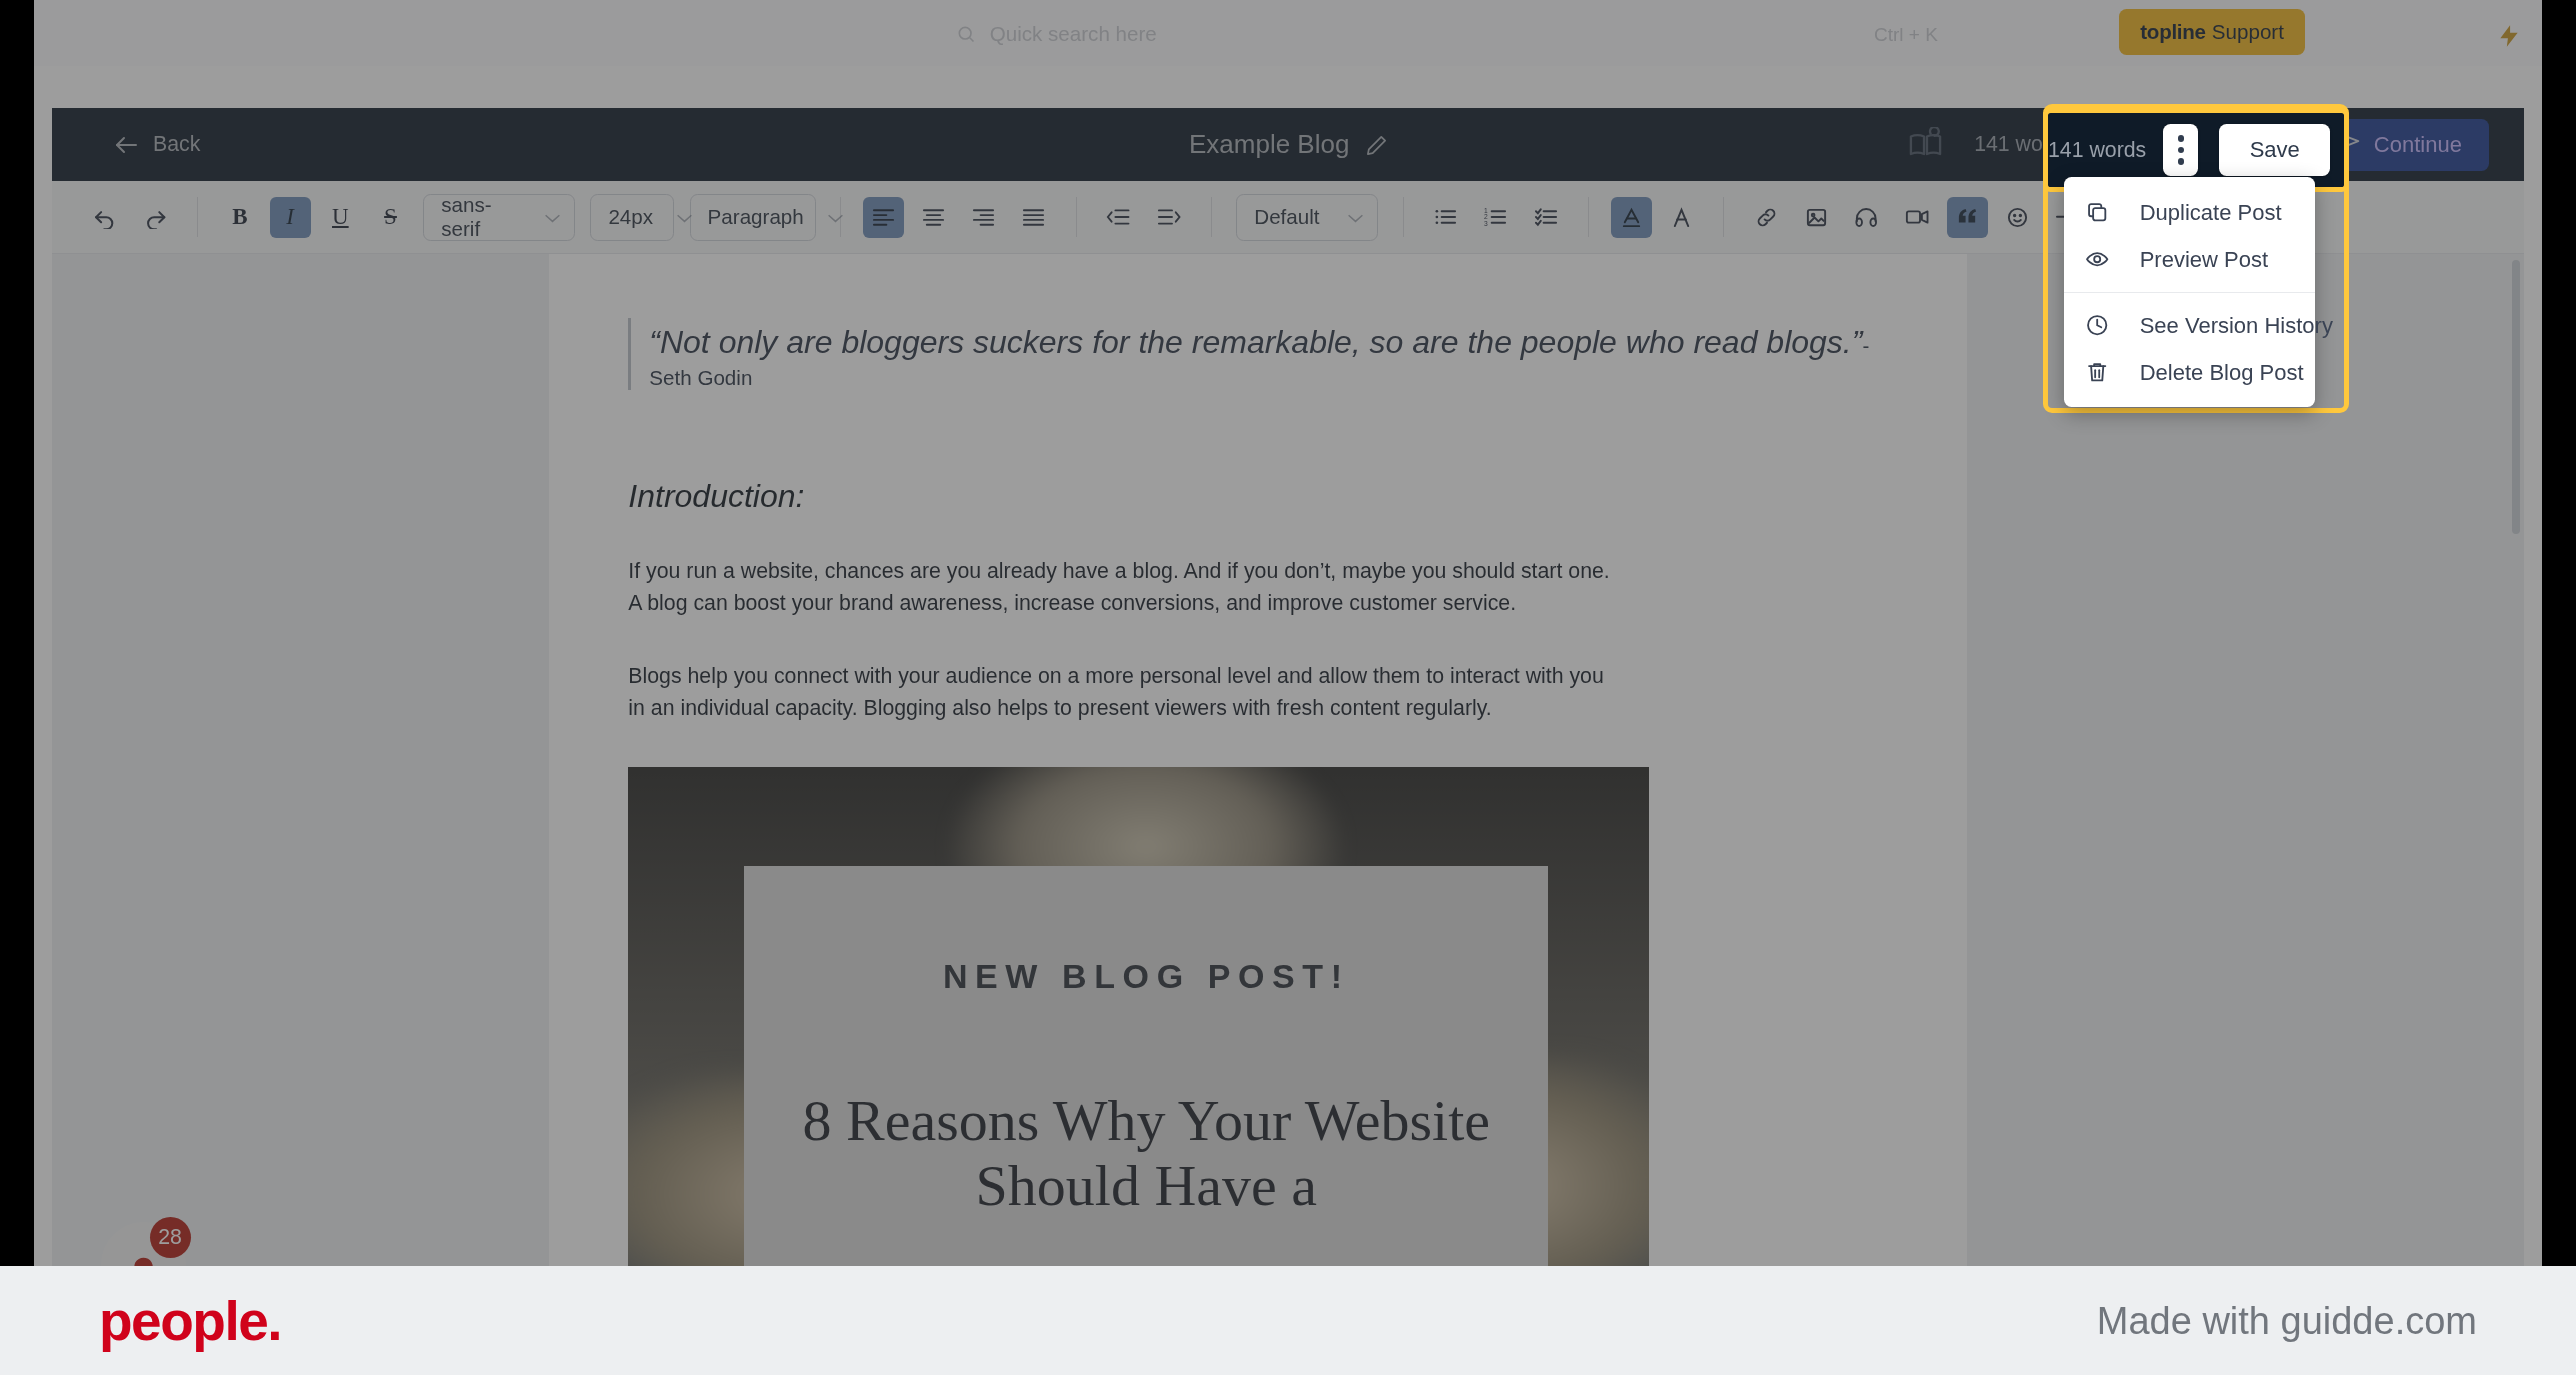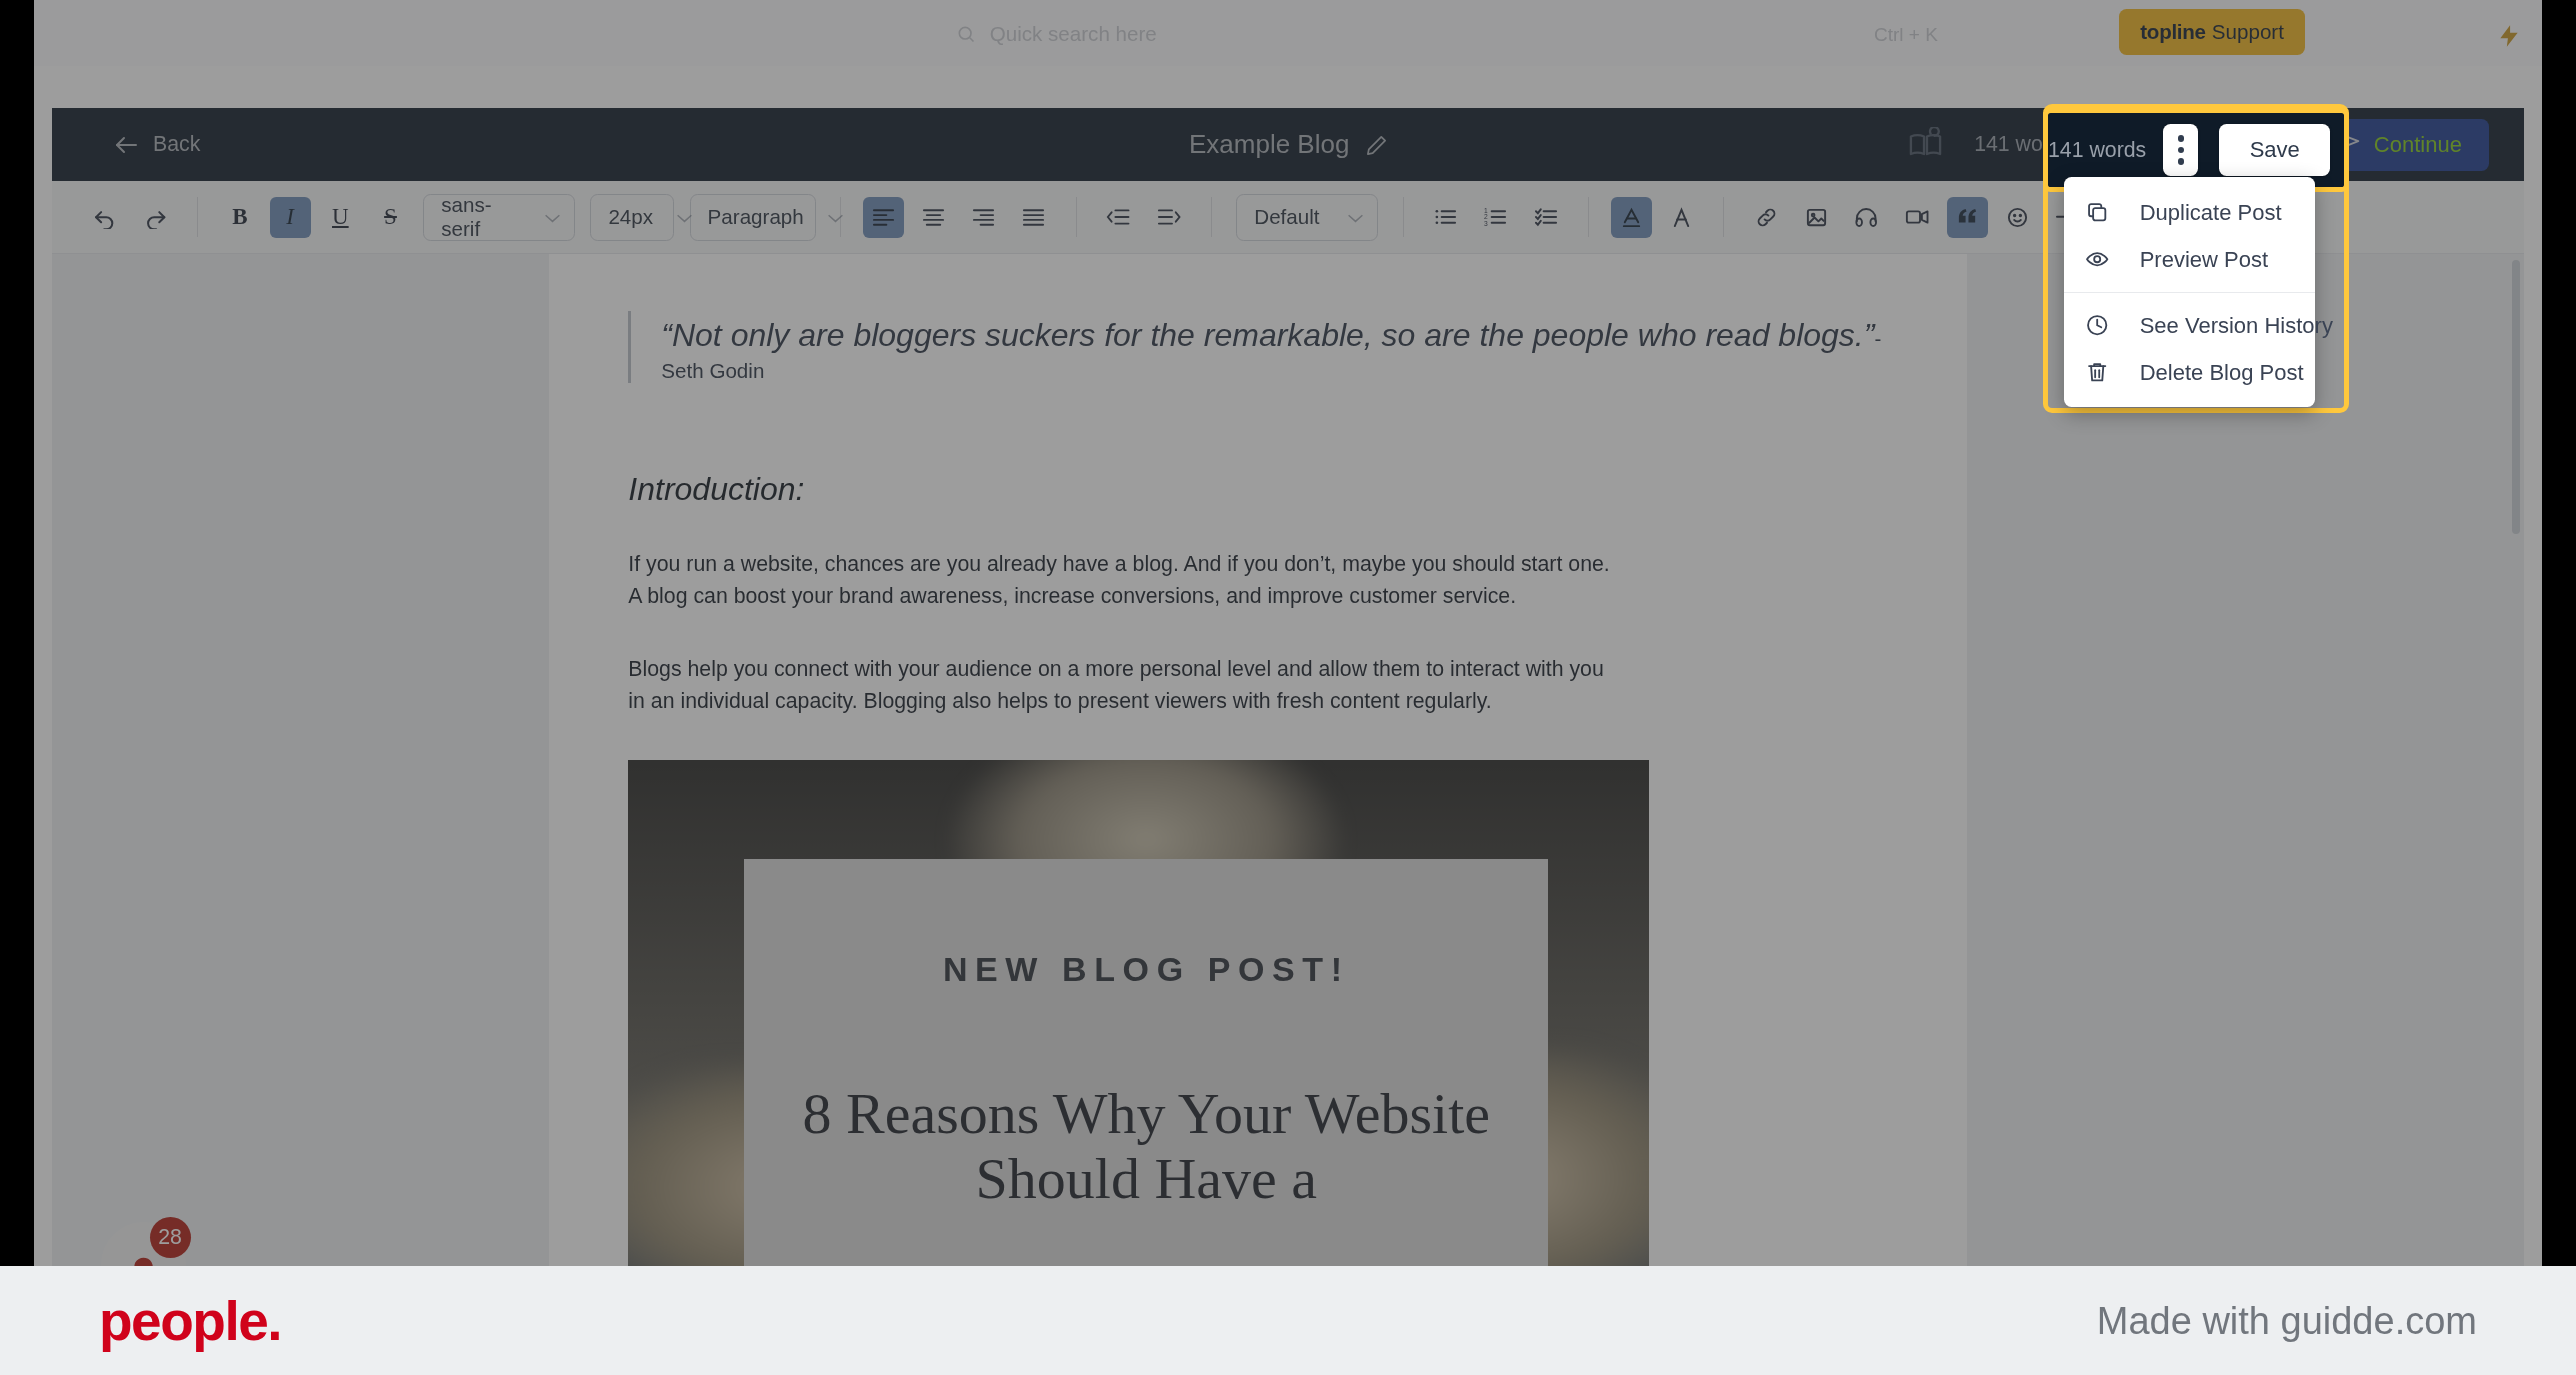--- a/index.html
+++ b/index.html
@@ -85,21 +85,21 @@
     margin-left: 21.3px; height: 52px; padding: 0 30.5px;
     background: #ffffff; border-radius: 7.6px;
     display: flex; align-items: center; justify-content: center;
     font-size: 22px; color: #2e3a4b; box-shadow: 0 0.8px 2.3px rgba(0,0,0,.25);
   }
   .continue-btn {
     margin-left: 26px; margin-right: 35px;
     height: 52px; padding: 0 27.4px;
     background: #1c3a8f; border-radius: 7.6px;
     display: flex; align-items: center; justify-content: center; gap: 12.2px;
-    font-size: 22px; color: #84cc16;
+    font-size: 22px; color: #c4b5fd;
   }
 
   
   .editor-toolbar {
     height: 73px; background: #f5f6f7;
     display: flex; align-items: center; padding-left: 27.4px;
     border-bottom: 0.8px solid #e3e5e8;
     position: relative;
   }
   .tb-sep { width: 0.8px; height: 40px; background: #d8dbdf; margin: 0 17px; }
@@ -130,21 +130,21 @@
   }
   .doc-page {
     position: absolute; left: 497px; top: 0;
     width: 1418px; height: 100%;
     background: #ffffff;
   }
   .doc-inner { padding: 40px 76px 0 79px; }
 
   .blockquote {
     border-left: 3.8px solid #b9bfc7;
-    padding-left: 30px; margin-top: 17px;
+    padding-left: 18px; margin-top: 24px;
   }
   .blockquote .q {
     font-size: 32px; line-height: 1.5; font-style: italic;
     color: #2b3545;
   }
   .blockquote .attrib { font-size: 20.6px; font-style: normal; color: #2b3545; }
 
   .doc-h2 {
     font-size: 32px; font-style: italic; color: #101820;
     margin-top: 88px;

